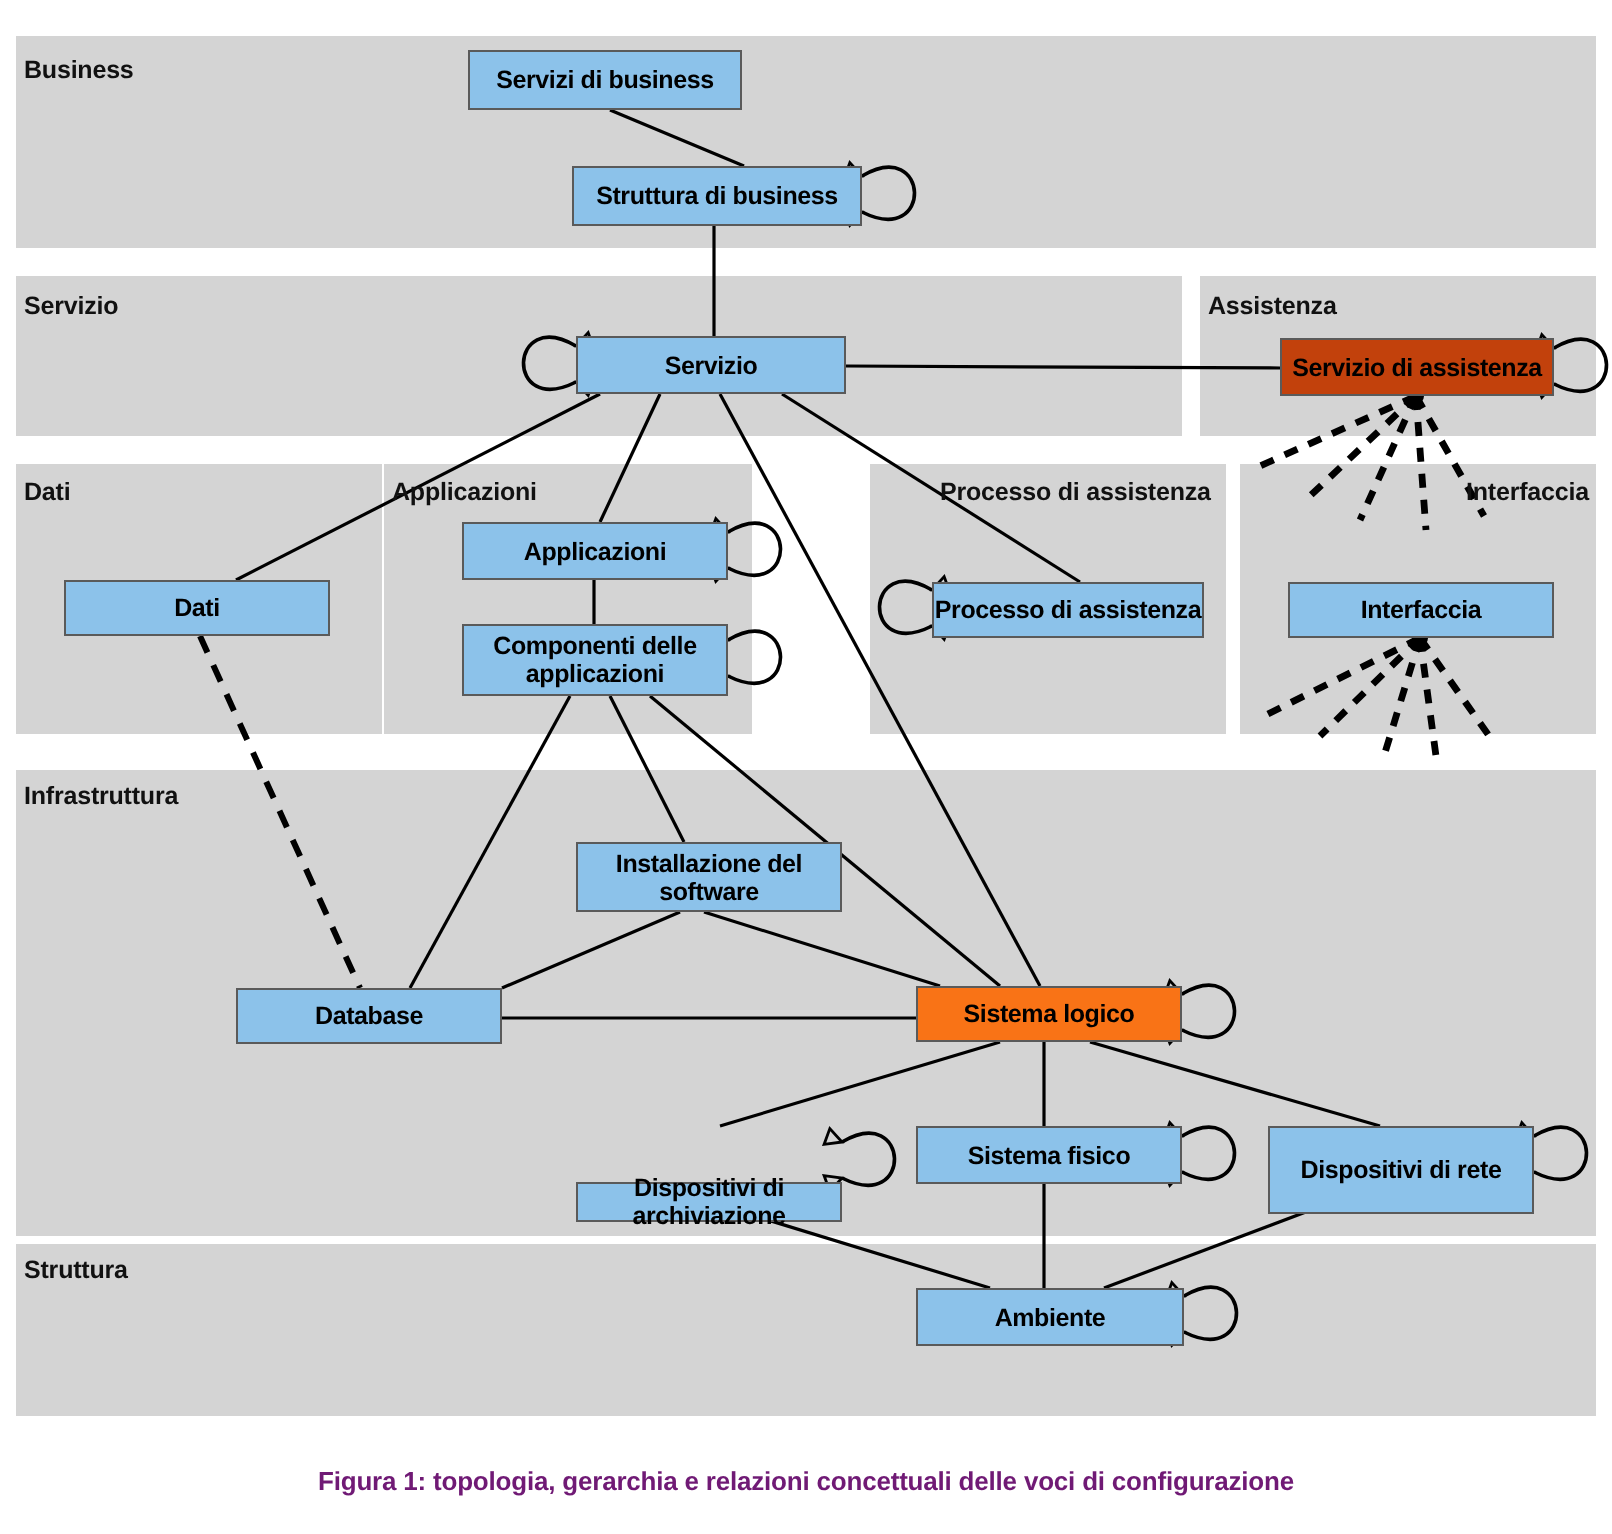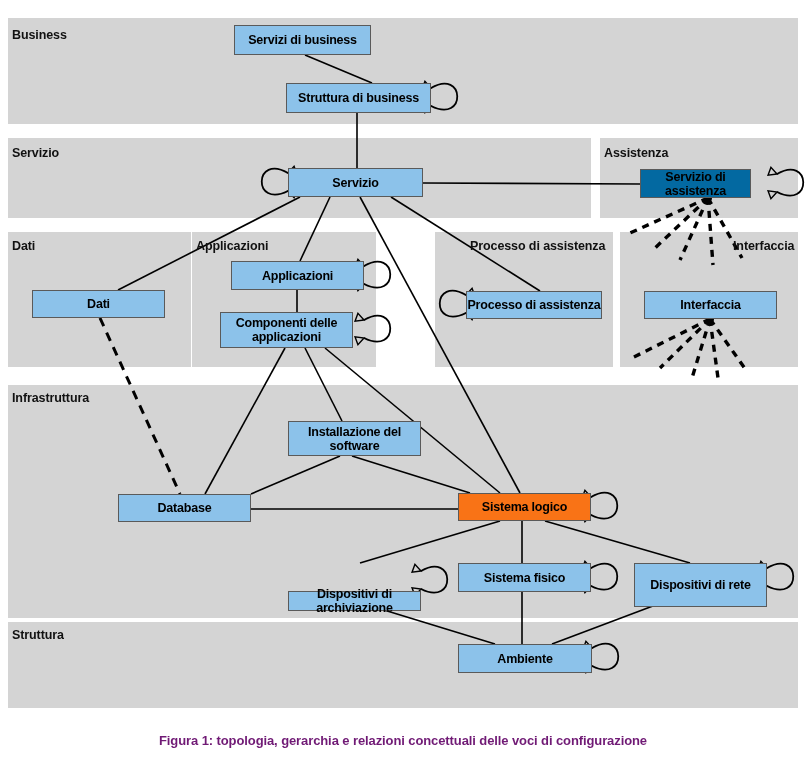--- a/index.html
+++ b/index.html
@@ -163,24 +163,24 @@
       <div class="band-label" style="left: 470px; top: 239px;">Processo di assistenza</div>
       <div class="band-label" style="left: 733px; top: 239px;">Interfaccia</div>
       <div class="band-label" style="left: 12px; top: 391px;">Infrastruttura</div>
       <div class="band-label" style="left: 12px; top: 628px;">Struttura</div>
     </div>
 
   <div id="nodes-layer">
       <div class="node" style="left: 234px; top: 25px; width: 137px; height: 30px; background: rgb(140, 194, 234); border-color: rgb(90, 90, 90);">Servizi di business</div>
       <div class="node" style="left: 286px; top: 83px; width: 145px; height: 30px; background: rgb(140, 194, 234); border-color: rgb(90, 90, 90);">Struttura di business</div>
       <div class="node" style="left: 288px; top: 168px; width: 135px; height: 29px; background: rgb(140, 194, 234); border-color: rgb(90, 90, 90);">Servizio</div>
-      <div class="node" style="left: 640px; top: 169px; width: 111px; height: 29px; background: #0369a1; border-color: rgb(90, 90, 90);">Servizio di assistenza</div>
+      <div class="node" style="left: 640px; top: 169px; width: 137px; height: 29px; background: #c2410c; border-color: rgb(90, 90, 90);">Servizio di assistenza</div>
       <div class="node" style="left: 32px; top: 290px; width: 133px; height: 28px; background: rgb(140, 194, 234); border-color: rgb(90, 90, 90);">Dati</div>
       <div class="node" style="left: 231px; top: 261px; width: 133px; height: 29px; background: rgb(140, 194, 234); border-color: rgb(90, 90, 90);">Applicazioni</div>
-      <div class="node" style="left: 220px; top: 312px; width: 133px; height: 36px; background: rgb(140, 194, 234); border-color: rgb(90, 90, 90);">Componenti delle applicazioni</div>
+      <div class="node" style="left: 231px; top: 312px; width: 133px; height: 36px; background: rgb(140, 194, 234); border-color: rgb(90, 90, 90);">Componenti delle applicazioni</div>
       <div class="node" style="left: 466px; top: 291px; width: 136px; height: 28px; background: rgb(140, 194, 234); border-color: rgb(90, 90, 90);">Processo di assistenza</div>
       <div class="node" style="left: 644px; top: 291px; width: 133px; height: 28px; background: rgb(140, 194, 234); border-color: rgb(90, 90, 90);">Interfaccia</div>
       <div class="node" style="left: 288px; top: 421px; width: 133px; height: 35px; background: rgb(140, 194, 234); border-color: rgb(90, 90, 90);">Installazione del software</div>
       <div class="node" style="left: 118px; top: 494px; width: 133px; height: 28px; background: rgb(140, 194, 234); border-color: rgb(90, 90, 90);">Database</div>
       <div class="node" style="left: 458px; top: 493px; width: 133px; height: 28px; background: #f97316; border-color: rgb(90, 90, 90);">Sistema logico</div>
       <div class="node" style="left: 288px; top: 563px; width: 133px; height: 20px; background: rgb(140, 194, 234); border-color: rgb(90, 90, 90); margin-top: 28px;">Dispositivi di archiviazione</div>
       <div class="node" style="left: 458px; top: 563px; width: 133px; height: 29px; background: rgb(140, 194, 234); border-color: rgb(90, 90, 90);">Sistema fisico</div>
       <div class="node" style="left: 634px; top: 563px; width: 133px; height: 44px; background: rgb(140, 194, 234); border-color: rgb(90, 90, 90);">Dispositivi di rete</div>
       <div class="node" style="left: 458px; top: 644px; width: 134px; height: 29px; background: rgb(140, 194, 234); border-color: rgb(90, 90, 90);">Ambiente</div>
     </div>

